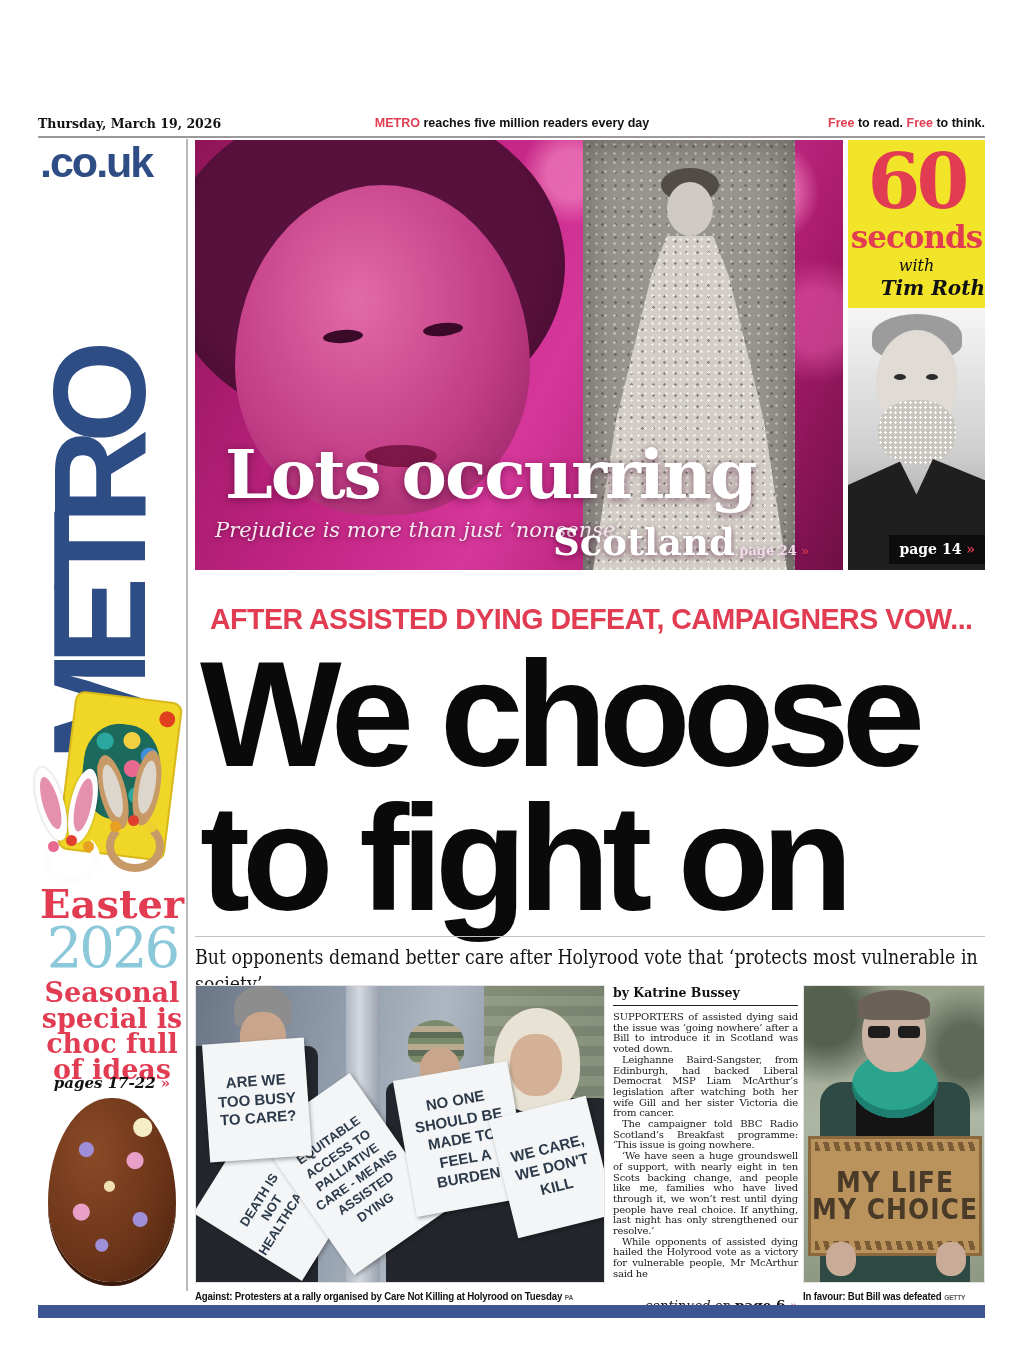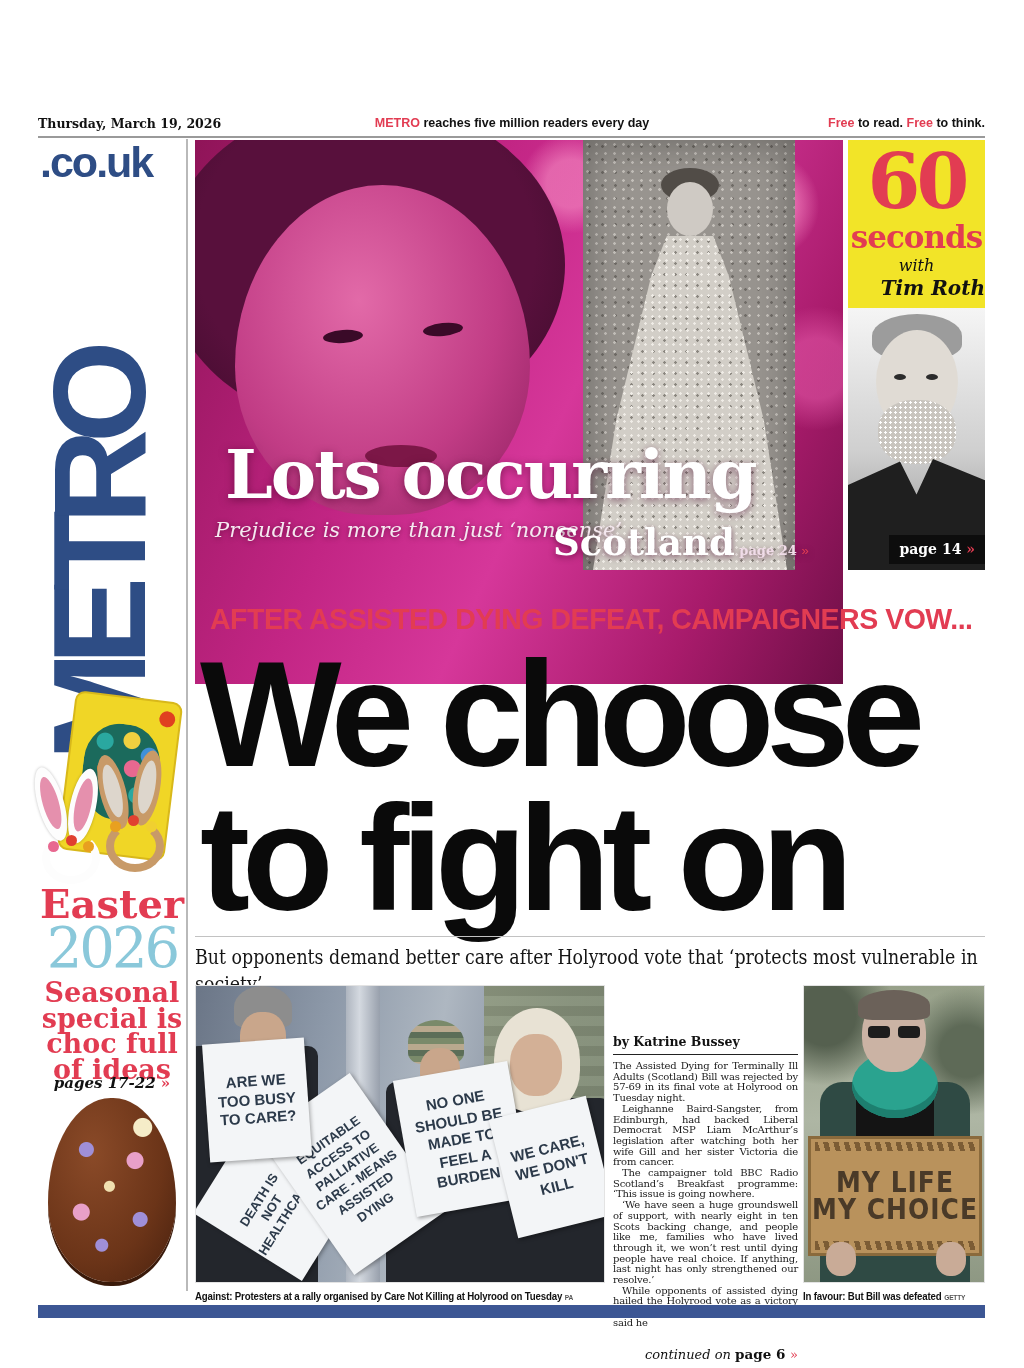--- a/index.html
+++ b/index.html
@@ -69,21 +69,21 @@
       radial-gradient(circle at 68% 34%,#e8a0c8 0 8px,transparent 9px),
       radial-gradient(circle at 26% 62%,#e8a0c8 0 8px,transparent 9px),
       radial-gradient(circle at 72% 66%,#9f8fd8 0 7px,transparent 8px),
       radial-gradient(circle at 48% 48%,#f0e0b0 0 5px,transparent 6px),
       radial-gradient(circle at 74% 16%,#f5ecc8 0 9px,transparent 10px),
       radial-gradient(circle at 42% 80%,#9f8fd8 0 6px,transparent 7px),
       radial-gradient(ellipse at 35% 30%,#8a4a28,#6b3418 60%,#47200e 100%);
     box-shadow:0 4px 0 #3a1a0a;}
 
   
-  .feature{left:195px;top:140px;width:648px;height:544px;overflow:hidden;background:
+  .feature{left:195px;top:140px;width:648px;height:430px;overflow:hidden;background:
       radial-gradient(circle at 88% 12%,rgba(244,130,190,.8) 0 26px,transparent 54px),
       radial-gradient(circle at 72% 28%,rgba(240,110,180,.6) 0 20px,transparent 45px),
       radial-gradient(circle at 58% 8%,rgba(250,150,200,.55) 0 24px,transparent 50px),
       radial-gradient(circle at 96% 42%,rgba(230,90,170,.55) 0 30px,transparent 62px),
       radial-gradient(circle at 47% 22%,rgba(255,170,215,.45) 0 15px,transparent 36px),
       radial-gradient(circle at 84% 64%,rgba(220,80,160,.45) 0 26px,transparent 55px),
       linear-gradient(115deg,#8f1458 0%,var(--photo-magenta) 35%,#d6379a 55%,#a81b6b 80%,#6e0f46 100%); text-align: center;}
   .hair{position:absolute;left:-30px;top:-40px;width:400px;height:330px;border-radius:50%;
     background:radial-gradient(ellipse at 50% 45%,#58103c 0 60%,#3a0a28 100%);}
   .face{position:absolute;left:40px;top:45px;width:295px;height:330px;border-radius:50% 50% 46% 46%/55% 55% 45% 45%;
@@ -149,21 +149,21 @@
   .p3-face{left:314px;top:48px;width:52px;height:62px;border-radius:45%;background:#d3b096;}
   .p3-coat{left:288px;top:112px;width:126px;height:186px;}
   .placard{position:absolute;background:#f3f5f7;color:#2c3a4a;font-family:"Liberation Sans",sans-serif;font-weight:bold;
     text-align:center;display:flex;align-items:center;justify-content:center;box-shadow:1px 2px 4px rgba(0,0,0,.35);padding:6px;}
   .pl1{left:10px;top:55px;width:102px;height:118px;transform:rotate(-4deg);font-size:15px;line-height:1.25;}
   .pl2{left:30px;top:158px;width:92px;height:128px;transform:rotate(-58deg);font-size:13px;line-height:1.2;}
   .pl3{left:100px;top:104px;width:112px;height:168px;transform:rotate(-35deg);font-size:13px;line-height:1.25;}
   .pl4{left:208px;top:84px;width:116px;height:138px;transform:rotate(-10deg);font-size:15px;line-height:1.3;}
   .pl5{left:306px;top:120px;width:100px;height:122px;transform:rotate(-14deg);font-size:15px;line-height:1.3;}
 
-  .article{left:613px;top:1034px;width:185px;}
+  .article{left:613px;top:985px;width:185px;}
   .byline{font:bold 12.5px "DejaVu Serif",serif;color:#111;padding-bottom:5px;border-bottom:1.5px solid #222;margin-bottom:6px;}
   .article p{font:normal 10px/10.7px "DejaVu Serif",serif;color:#1a1a1a;text-align:justify;letter-spacing:-.2px;}
   .article p + p{text-indent:9px;}
   .continued{margin-top:17px;text-align:right;font:italic 13px "DejaVu Serif",serif;color:#111;}
   .continued b{font-style:normal;font-size:13.5px;}
   .continued .ar{color:var(--accent-red);font-style:normal;}
 
   .photoR{left:803px;top:985px;width:182px;height:298px;overflow:hidden;border:1px solid #e3e3e3;
     background:radial-gradient(circle at 12% 10%,#55604f 0 30px,transparent 70px),
                radial-gradient(circle at 90% 22%,#5e6a57 0 26px,transparent 64px),
@@ -302,21 +302,21 @@
   <div class="person abs p3-face"></div>
   <div class="placard pl2">DEATH IS NOT HEALTHCARE</div>
   <div class="placard pl3">EQUITABLE ACCESS TO PALLIATIVE CARE - MEANS ASSISTED DYING</div>
   <div class="placard pl1">ARE WE TOO BUSY TO CARE?</div>
   <div class="placard pl4">NO ONE SHOULD BE MADE TO FEEL A BURDEN</div>
   <div class="placard pl5">WE CARE, WE DON'T KILL</div>
 </div>
 
 <div class="abs article">
   <div class="byline">by Katrine Bussey</div>
-  <p>The Assisted Dying for Terminally Ill Adults (Scotland) Bill was rejected by 57-69 in its final vote at Holyrood on Tuesday night.</p>
+  <p>SUPPORTERS of assisted dying said the issue was ‘going nowhere’ after a Bill to introduce it in Scotland was voted down.</p>
   <p>Leighanne Baird-Sangster, from Edinburgh, had backed Liberal Democrat MSP Liam McArthur’s legislation after watching both her wife Gill and her sister Victoria die from cancer.</p>
   <p>The campaigner told BBC Radio Scotland’s Breakfast programme: ‘This issue is going nowhere.</p>
   <p>‘We have seen a huge groundswell of support, with nearly eight in ten Scots backing change, and people like me, families who have lived through it, we won’t rest until dying people have real choice. If anything, last night has only strengthened our resolve.’</p>
   <p>While opponents of assisted dying hailed the Holyrood vote as a victory for vulnerable people, Mr McArthur said he</p>
   <div class="continued">
     <span>continued on </span><b>page 6 </b><span class="ar">»</span>
   </div>
 </div>
 
 <div class="abs photoR">

